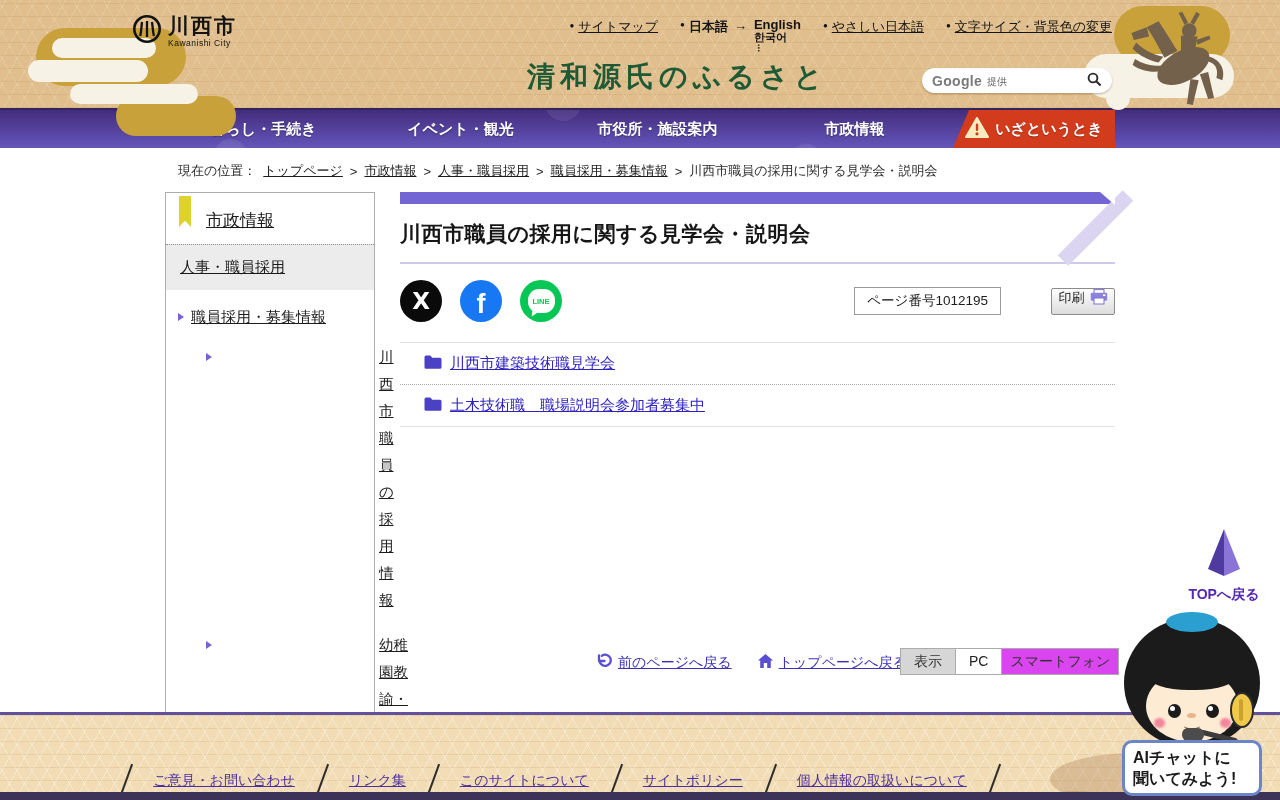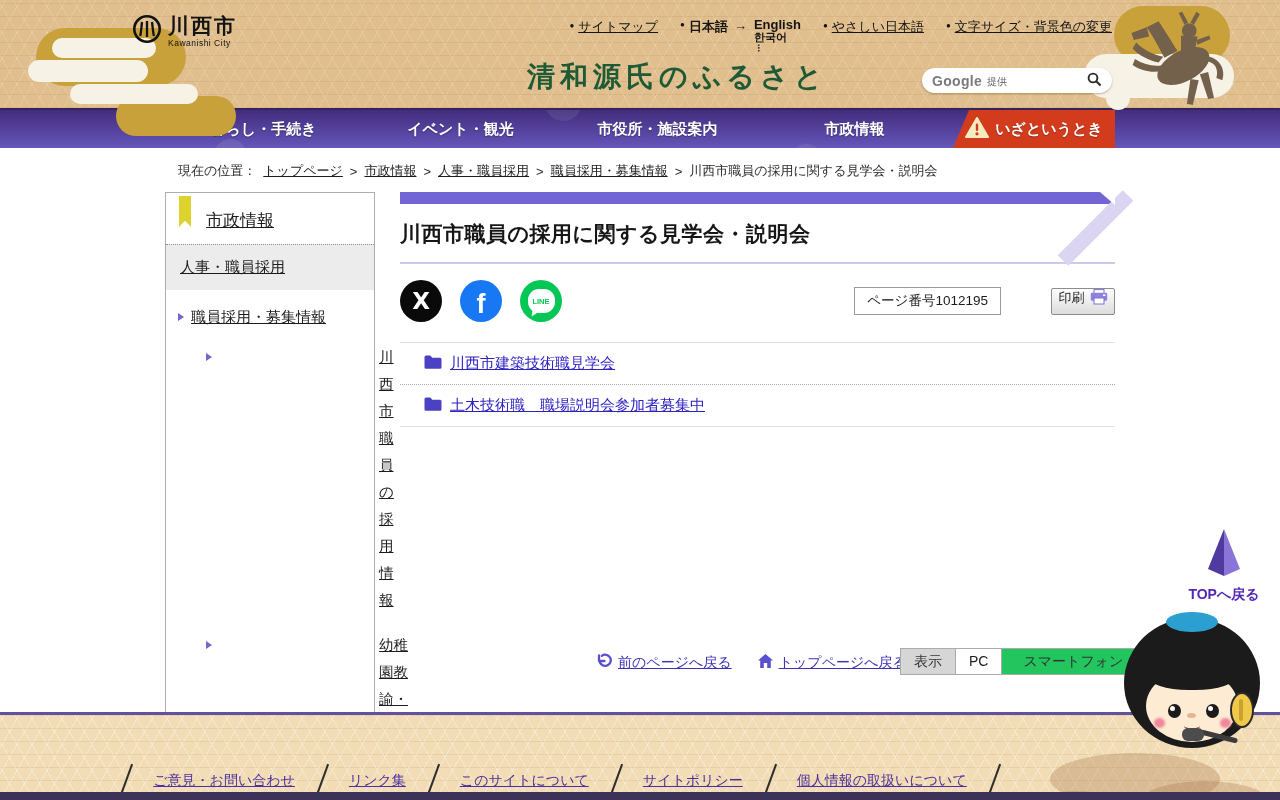--- a/index.html
+++ b/index.html
@@ -99,21 +99,21 @@
   .to-top-label { margin-top:4px; font-size:14px; font-weight:bold; color:#5527b5; }
 
   
   .back-links { position:absolute; left:596px; top:653px; display:flex; gap:26px; align-items:center; font-size:14px; }
   .back-links .bl { display:flex; align-items:center; gap:6px; cursor:pointer; }
   .back-links a { color:#3d33b5; text-decoration:underline; }
   .view-toggle { position:absolute; left:900px; top:648px; height:27px; display:flex; border:1px solid #ababab; font-size:14px; line-height:25px; }
   .vt-cell { padding:0 13px; white-space:nowrap; }
   .vt-label { background:#d6d6d6; color:#333; }
   .vt-pc { background:#fff; color:#222; border-left:1px solid #ababab; cursor:pointer; }
-  .vt-sp { background:#22c55e; color:#333; border-left:1px solid #ababab; cursor:pointer; padding:0 21px; }
+  .vt-sp { background:#d946ef; color:#333; border-left:1px solid #ababab; cursor:pointer; padding:0 8px; }
 
   
   .footer {
     position:absolute; left:0; top:712px; width:1280px; height:108px;
     background-color:#f1dcb6;
     background-image:
       repeating-linear-gradient(60deg, rgba(255,252,242,.35) 0 1px, transparent 1px 13px),
       repeating-linear-gradient(-60deg, rgba(255,252,242,.35) 0 1px, transparent 1px 13px),
       repeating-linear-gradient(0deg, rgba(186,143,82,.18) 0 1px, transparent 1px 13px);
     border-top:3px solid #63519f;
@@ -405,15 +405,19 @@
     <div class="m-bangs"></div>
     <div class="m-eye" style="left:46px;"></div>
     <div class="m-eye" style="left:84px;"></div>
     <div class="m-blush" style="left:32px;"></div>
     <div class="m-blush" style="left:98px;"></div>
     <div class="m-nose"></div>
     <div class="m-mouth"></div>
     <div class="m-ear"></div>
     <div class="m-mic-arm"></div>
     <div class="m-mic"></div>
+    <div class="m-bubble">
+      <div>AIチャットに</div>
+      <div>聞いてみよう!</div>
+    </div>
   </div>
 
 </div>
 
 </body></html>

